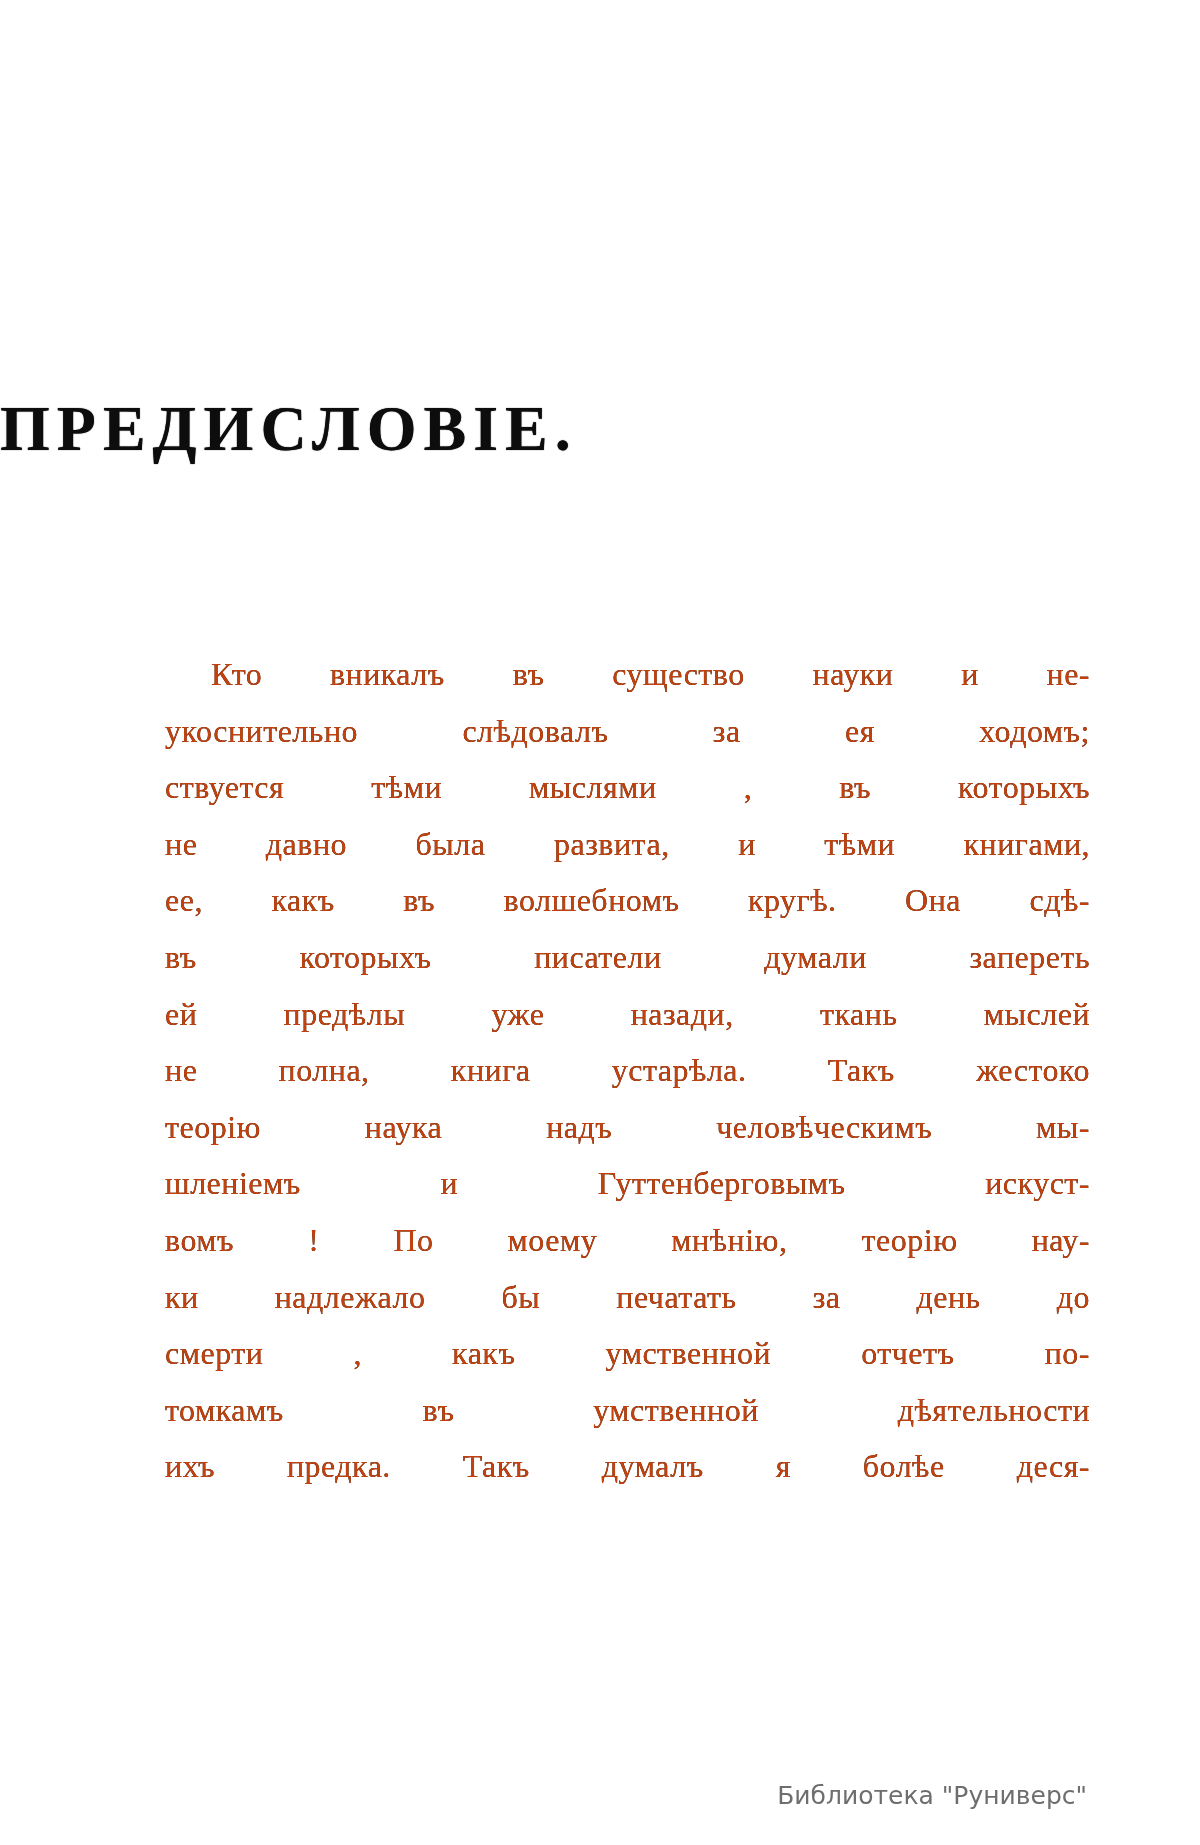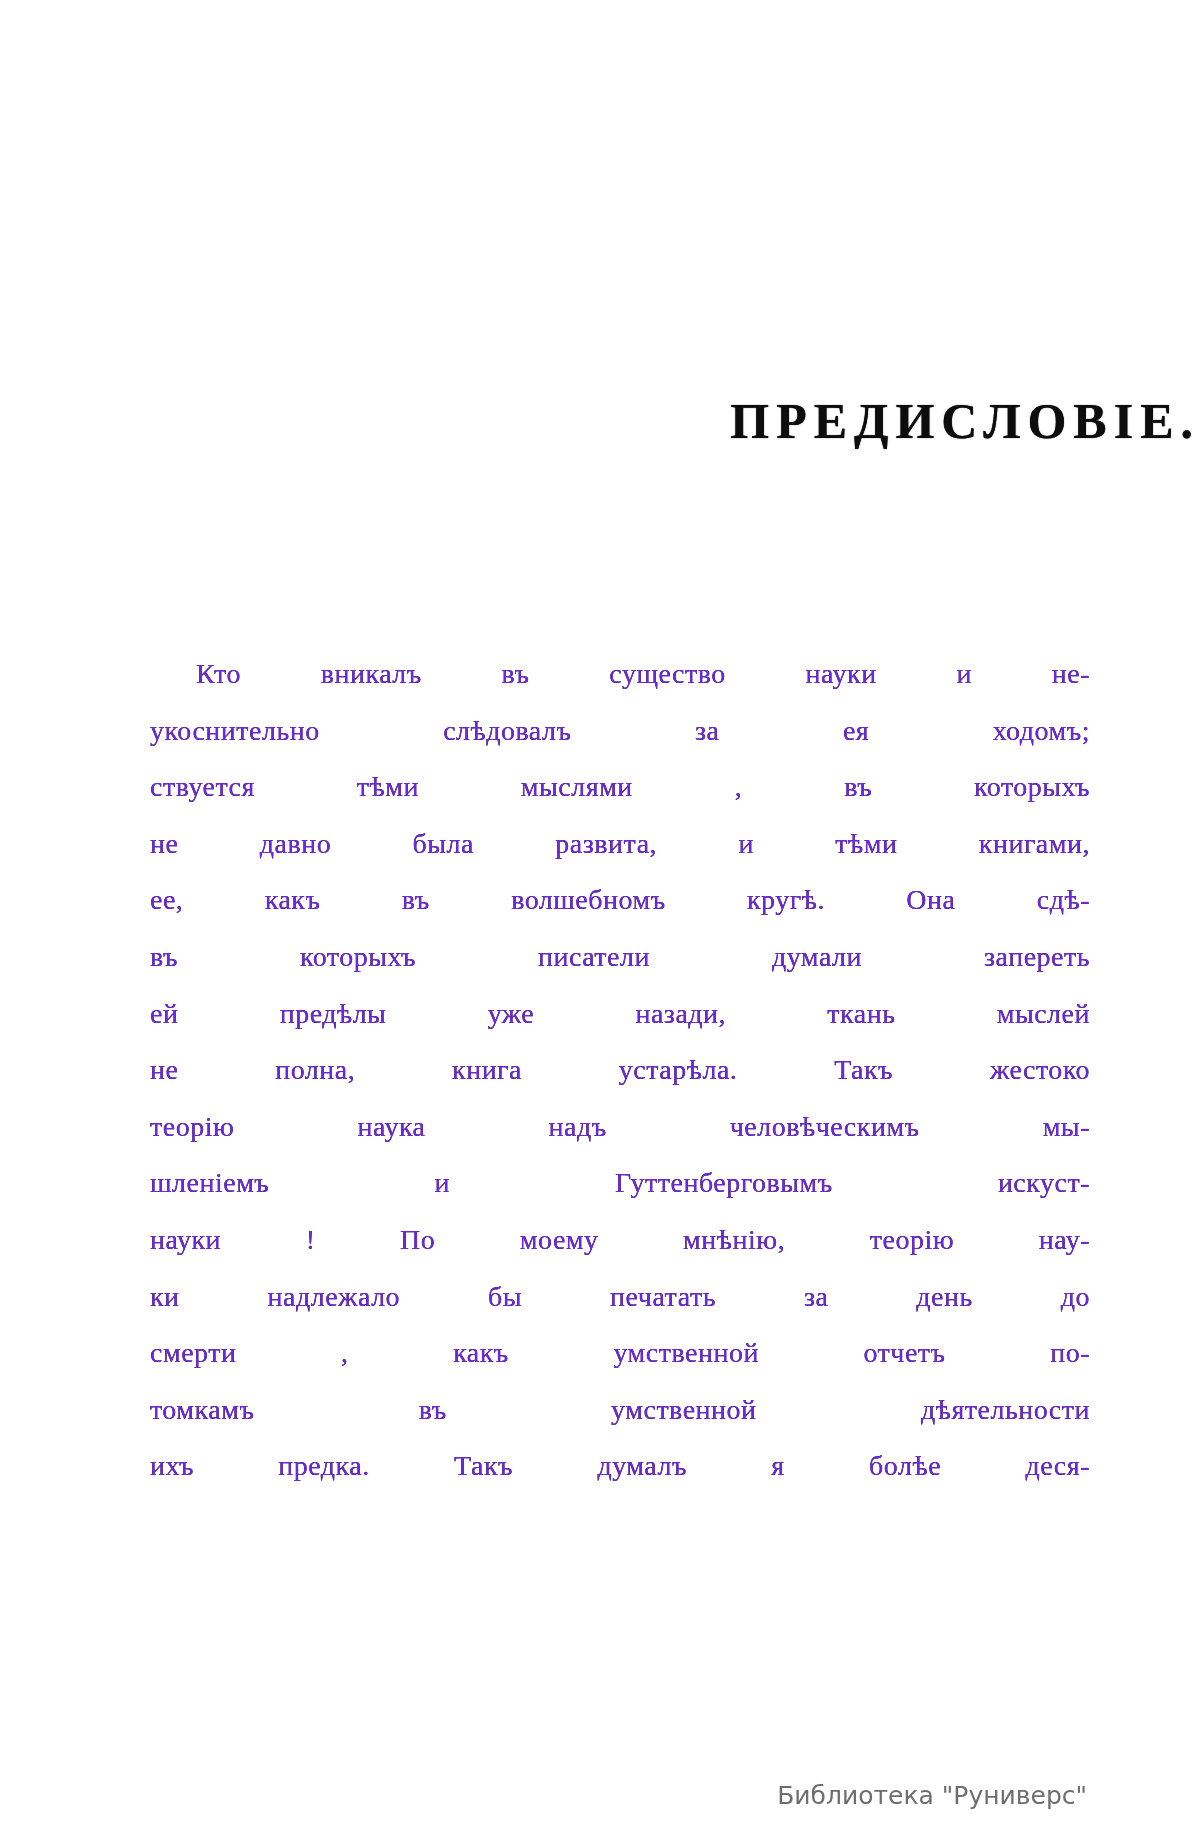--- a/index.html
+++ b/index.html
@@ -10,44 +10,45 @@
     background: #ffffff;
     color: #111111;
     font-family: "Liberation Serif", serif;
     overflow: hidden;
   }
   .title {
     position: absolute;
     top: 392px;
     left: 0;
     width: 100%;
-    text-align: right;
-    font-size: 50px;
+    text-align: left;
+    font-size: 64px;
     font-weight: bold;
     letter-spacing: 7px;
     color: #0d0d0d;
     text-shadow: 0 0 1px #0d0d0d;
     white-space: nowrap;
   }
   .text-block {
     position: absolute;
     top: 646px;
     left: 150px;
     width: 940px;
   }
   .line {
-    font-size: 28px;
+    font-size: 32px;
     line-height: 56.6px;
     text-align: justify;
     text-align-last: justify;
     letter-spacing: 0.5px;
     word-spacing: 4px;
-    color: #6d28d9;
+    color: #c2410c;
     text-shadow: 0 0 0.6px #141414;
     white-space: nowrap;
+    margin-left: 15px;
   }
   .line.first {
     text-indent: 46px;
   }
   .watermark {
     position: absolute;
     top: 1781px;
     right: 113px;
     font-family: "DejaVu Sans", "Liberation Sans", sans-serif;
     font-size: 25px;
@@ -66,21 +67,21 @@
     <div class="line first">Кто вникалъ въ существо науки и не-</div>
     <div class="line">укоснительно слѣдовалъ за ея ходомъ;</div>
     <div class="line">ствуется тѣми мыслями , въ которыхъ</div>
     <div class="line">не давно была развита, и тѣми книгами,</div>
     <div class="line">ее, какъ въ волшебномъ кругѣ. Она сдѣ-</div>
     <div class="line">въ которыхъ писатели думали запереть</div>
     <div class="line">ей предѣлы уже назади, ткань мыслей</div>
     <div class="line">не полна, книга устарѣла. Такъ жестоко</div>
     <div class="line">теорію наука надъ человѣческимъ мы-</div>
     <div class="line">шленіемъ и Гуттенберговымъ искуст-</div>
-    <div class="line">науки ! По моему мнѣнію, теорію нау-</div>
+    <div class="line">вомъ ! По моему мнѣнію, теорію нау-</div>
     <div class="line">ки надлежало бы печатать за день до</div>
     <div class="line">смерти , какъ умственной отчетъ по-</div>
     <div class="line">томкамъ въ умственной дѣятельности</div>
     <div class="line">ихъ предка. Такъ думалъ я болѣе деся-</div>
   </div>
 
   <div class="watermark">Библиотека "Руниверс"</div>
 
 </div>
 

